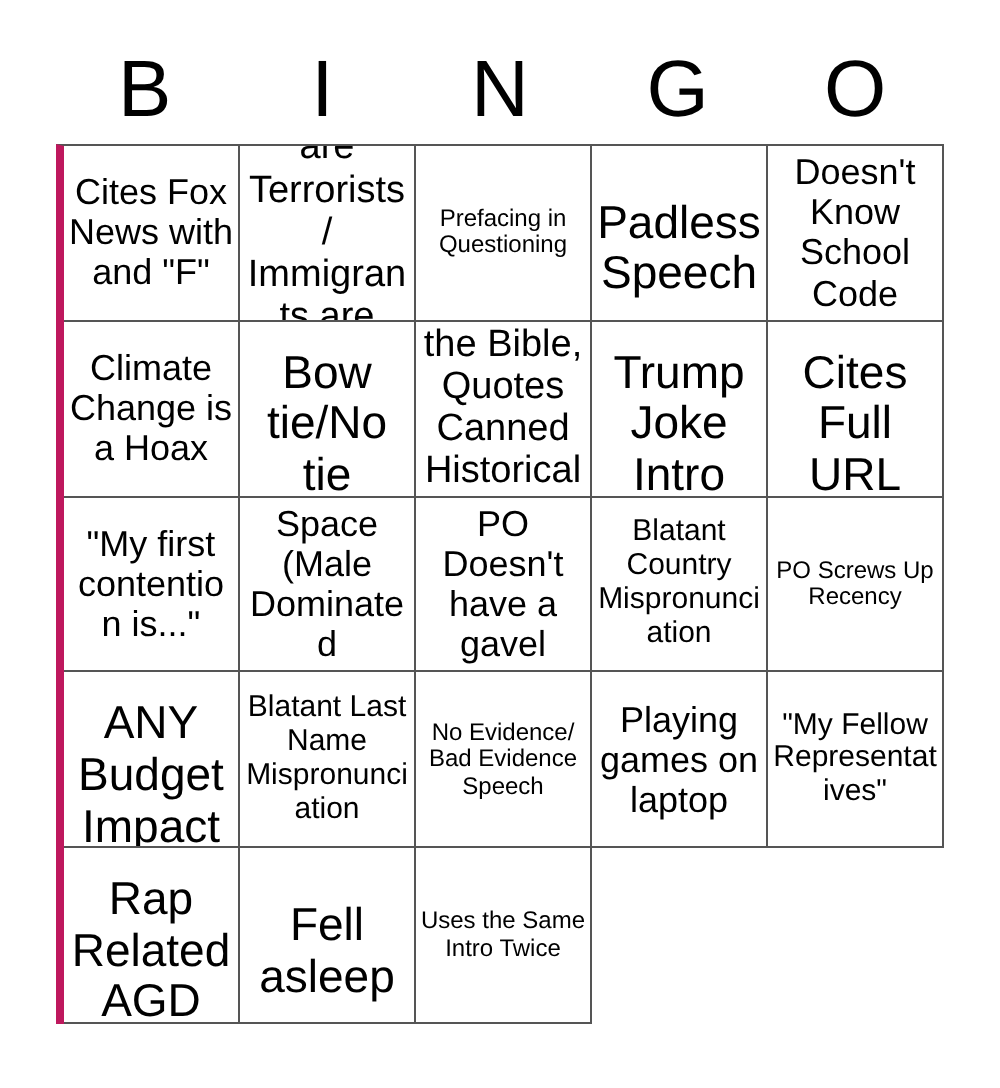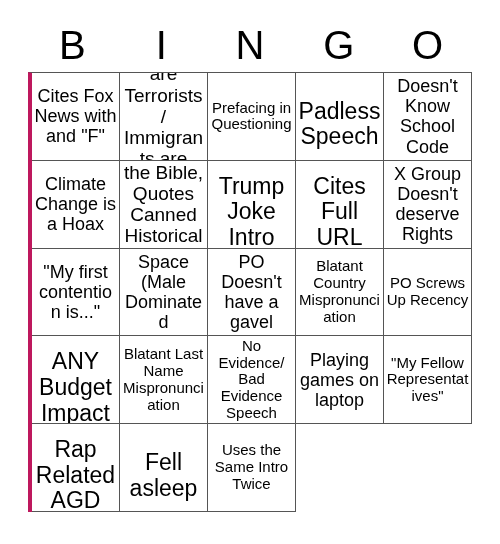--- a/index.html
+++ b/index.html
@@ -69,21 +69,21 @@
   .cell-text {
     display: block;
     width: 100%;
     line-height: 1.12;
     word-wrap: break-word;
     hyphens: none;
   }
   
   .fs-xxl .cell-text { font-size: 23px; margin-top: 16px; }
   .fs-l   .cell-text { font-size: 18px; }
-  .fs-m   .cell-text { font-size: 15px; }
+  .fs-m   .cell-text { font-size: 12px; }
   .fs-s   .cell-text { font-size: 19px; text-align: center; }
   .fs-xs  .cell-text { font-size: 15px; }
 </style>
 </head>
 <body>
 
 <div class="card">
 
   <div class="header-row">
     <div class="header-letter">B</div>
@@ -107,33 +107,33 @@
     <div class="cell fs-xxl">
         <span class="cell-text">Padless Speech</span>
       </div>
     <div class="cell fs-l">
         <span class="cell-text">Doesn't Know School Code</span>
       </div>
 
     <div class="cell fs-l">
         <span class="cell-text">Climate Change is a Hoax</span>
       </div>
+    <div class="cell fs-xxl">
+        <span class="cell-text">Bow tie/No tie</span>
+      </div>
     <div class="cell fs-s">
         <span class="cell-text">Quotes the Bible, Quotes Canned Historical Figure</span>
       </div>
     <div class="cell fs-xxl">
         <span class="cell-text">Trump Joke Intro</span>
       </div>
     <div class="cell fs-xxl">
         <span class="cell-text">Cites Full URL</span>
       </div>
 
-    <div class="cell fs-l">
-        <span class="cell-text">X Group Doesn't deserve Rights</span>
-      </div>
     <div class="cell fs-l">
         <span class="cell-text">"My first contention is..."</span>
       </div>
     <div class="cell fs-l">
         <span class="cell-text">Free Space (Male Dominated Chamber)</span>
       </div>
     <div class="cell fs-l">
         <span class="cell-text">PO Doesn't have a gavel</span>
       </div>
     <div class="cell fs-xs">

